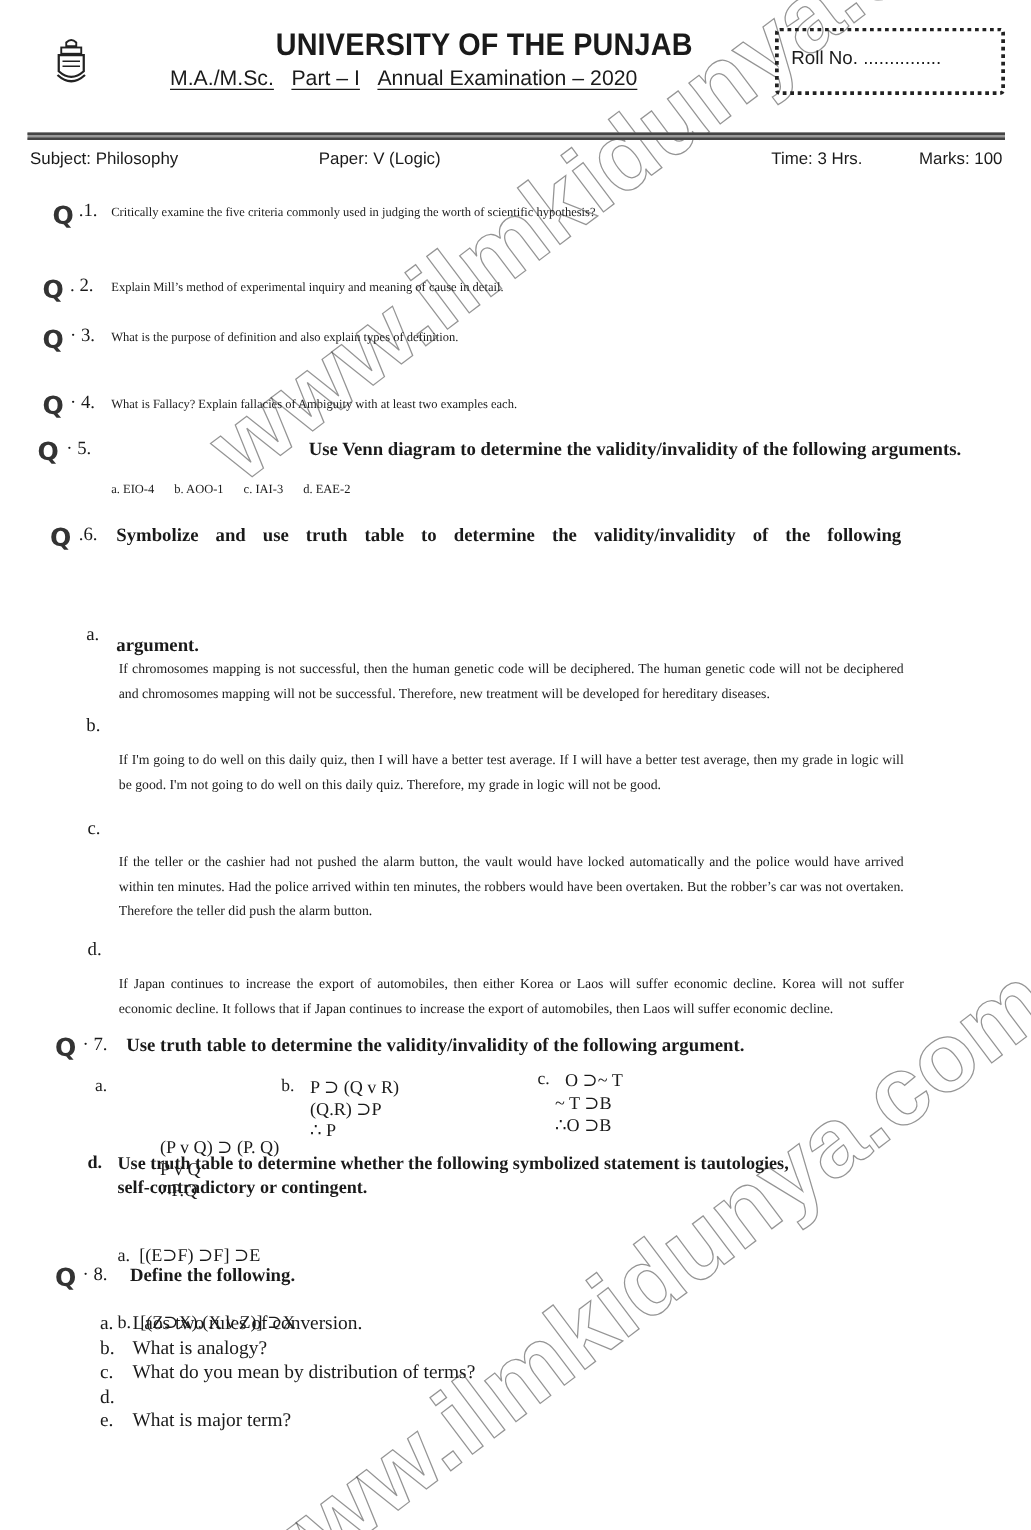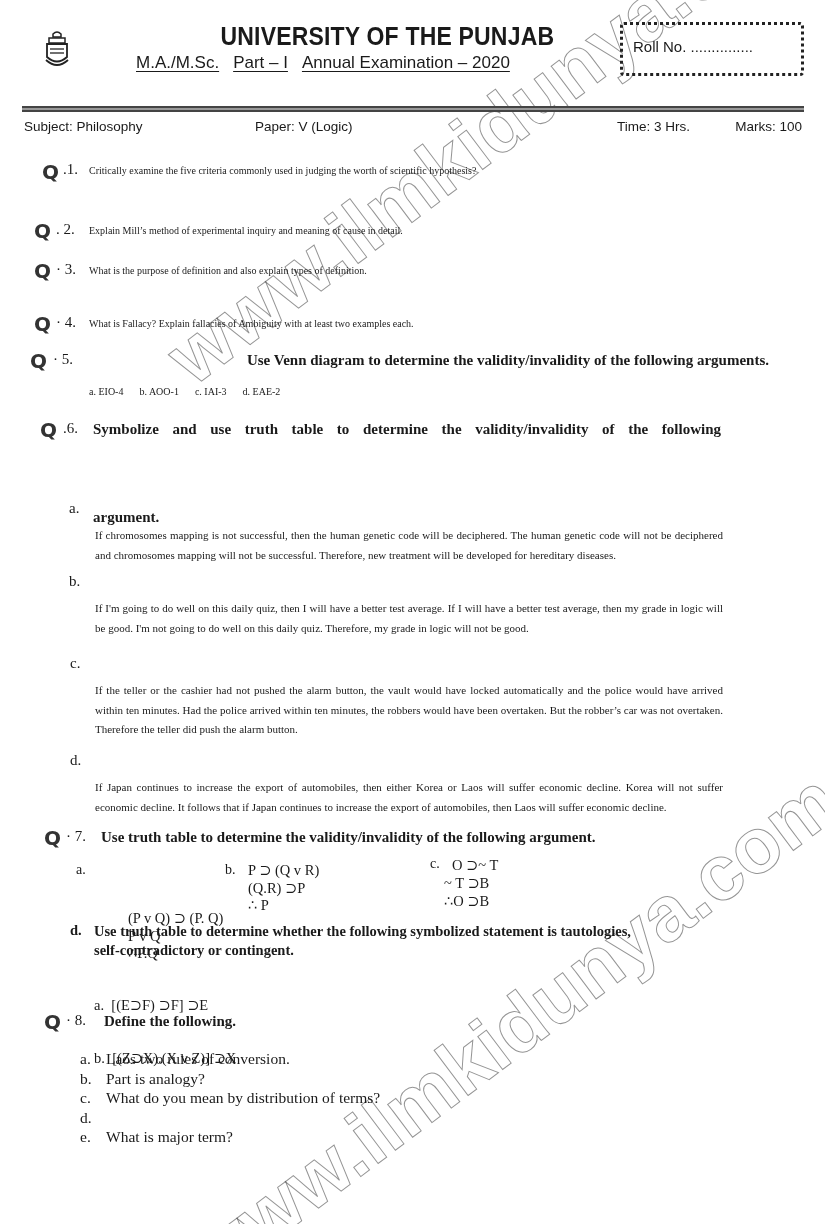--- a/index.html
+++ b/index.html
@@ -193,21 +193,21 @@
     <span class="qnum" style="left:66px; top:1012px;">· 8.</span>
     <div class="qtext bold" style="left:104px; top:1012px; font-size:15px;">Define the following.</div>
 
     <div class="list8" style="left:80px; top:1049px;">
       <div class="row">
           <span class="lbl">a.</span>
           <span>Laos two rules of conversion.</span>
         </div>
       <div class="row">
           <span class="lbl">b.</span>
-          <span>Part is analogy?</span>
+          <span>What is analogy?</span>
         </div>
       <div class="row">
           <span class="lbl">c.</span>
           <span>What do you mean by distribution of terms?</span>
         </div>
       <div class="row">
           <span class="lbl">d.</span>
         </div>
       <div class="row">
           <span class="lbl">e.</span>

